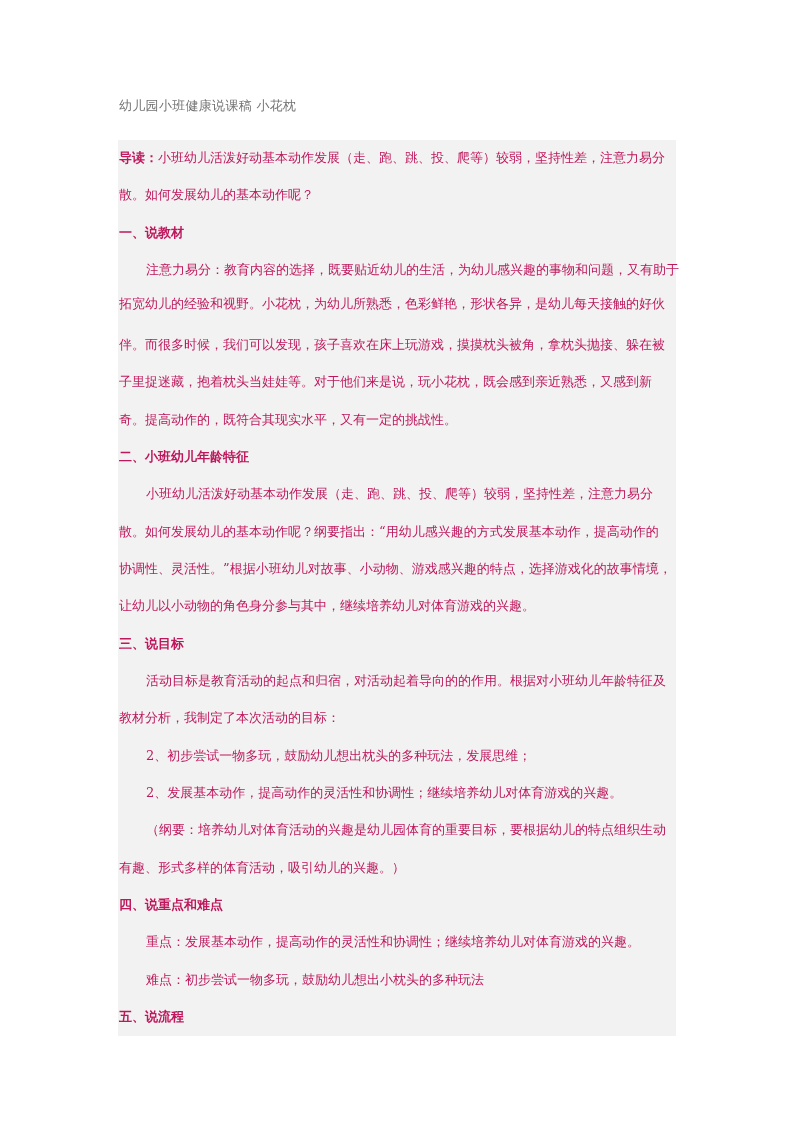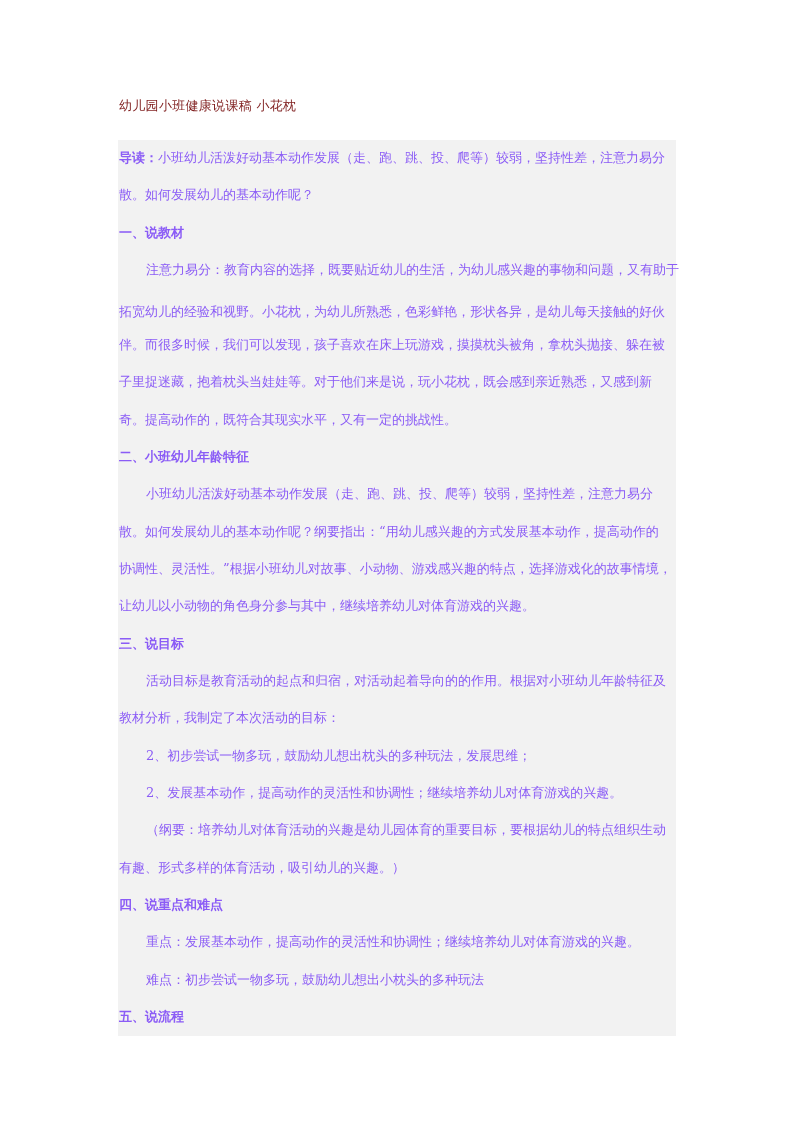--- a/index.html
+++ b/index.html
@@ -1,37 +1,37 @@
 <!DOCTYPE html>
 <html><head>
 <meta charset="utf-8">
 <style>
   html, body { margin:0; padding:0; background:#ffffff; }
   body { width:794px; height:1123px; position:relative; overflow:hidden;
          font-family:"DejaVu Serif","Liberation Serif",serif; color:#1a1a1a; }
-  .title { position:absolute; left:119px; top:97px; font-size:13px; letter-spacing:0.3px; color:#7f1d1d; }
+  .title { position:absolute; left:119px; top:97px; font-size:13px; letter-spacing:0.3px; color:#737373; }
   .panel { position:absolute; left:118px; top:140px; width:558px; height:896px; background:#f2f2f2; }
-  .line { position:absolute; left:119px; font-size:13px; line-height:16px; white-space:nowrap; color:#8b5cf6; }
+  .line { position:absolute; left:119px; font-size:13px; line-height:16px; white-space:nowrap; color:#be185d; }
   .ind { left:146px; }
   .h { font-weight:bold; }
   .b { font-weight:bold; }
 </style>
 </head>
 <body>
 
 <div class="title">幼儿园小班健康说课稿  小花枕</div>
 
 <div class="panel"></div>
 
 <div class="line" style="top:150px"><span class="b">导读：</span><span>小班幼儿活泼好动基本动作发展（走、跑、跳、投、爬等）较弱，坚持性差，注意力易分</span></div>
 <div class="line" style="top:187px">散。如何发展幼儿的基本动作呢？</div>
 
 <div class="line h" style="top:225px">一、说教材</div>
 <div class="line ind" style="top:262px">注意力易分：教育内容的选择，既要贴近幼儿的生活，为幼儿感兴趣的事物和问题，又有助于</div>
-<div class="line" style="top:304px">拓宽幼儿的经验和视野。小花枕，为幼儿所熟悉，色彩鲜艳，形状各异，是幼儿每天接触的好伙</div>
+<div class="line" style="top:296px">拓宽幼儿的经验和视野。小花枕，为幼儿所熟悉，色彩鲜艳，形状各异，是幼儿每天接触的好伙</div>
 <div class="line" style="top:337px">伴。而很多时候，我们可以发现，孩子喜欢在床上玩游戏，摸摸枕头被角，拿枕头抛接、躲在被</div>
 <div class="line" style="top:374px">子里捉迷藏，抱着枕头当娃娃等。对于他们来是说，玩小花枕，既会感到亲近熟悉，又感到新</div>
 <div class="line" style="top:412px">奇。提高动作的，既符合其现实水平，又有一定的挑战性。</div>
 
 <div class="line h" style="top:449px">二、小班幼儿年龄特征</div>
 <div class="line ind" style="top:486px">小班幼儿活泼好动基本动作发展（走、跑、跳、投、爬等）较弱，坚持性差，注意力易分</div>
 <div class="line" style="top:524px">散。如何发展幼儿的基本动作呢？纲要指出：“用幼儿感兴趣的方式发展基本动作，提高动作的</div>
 <div class="line" style="top:561px">协调性、灵活性。”根据小班幼儿对故事、小动物、游戏感兴趣的特点，选择游戏化的故事情境，</div>
 <div class="line" style="top:598px">让幼儿以小动物的角色身分参与其中，继续培养幼儿对体育游戏的兴趣。</div>
 

